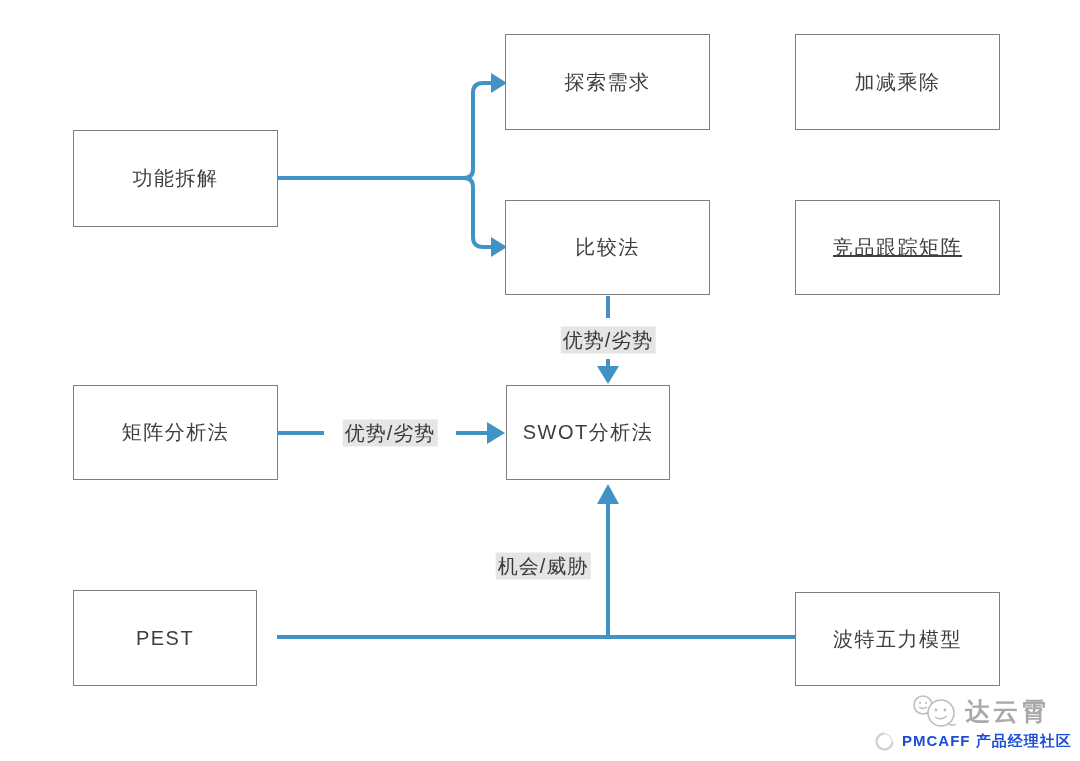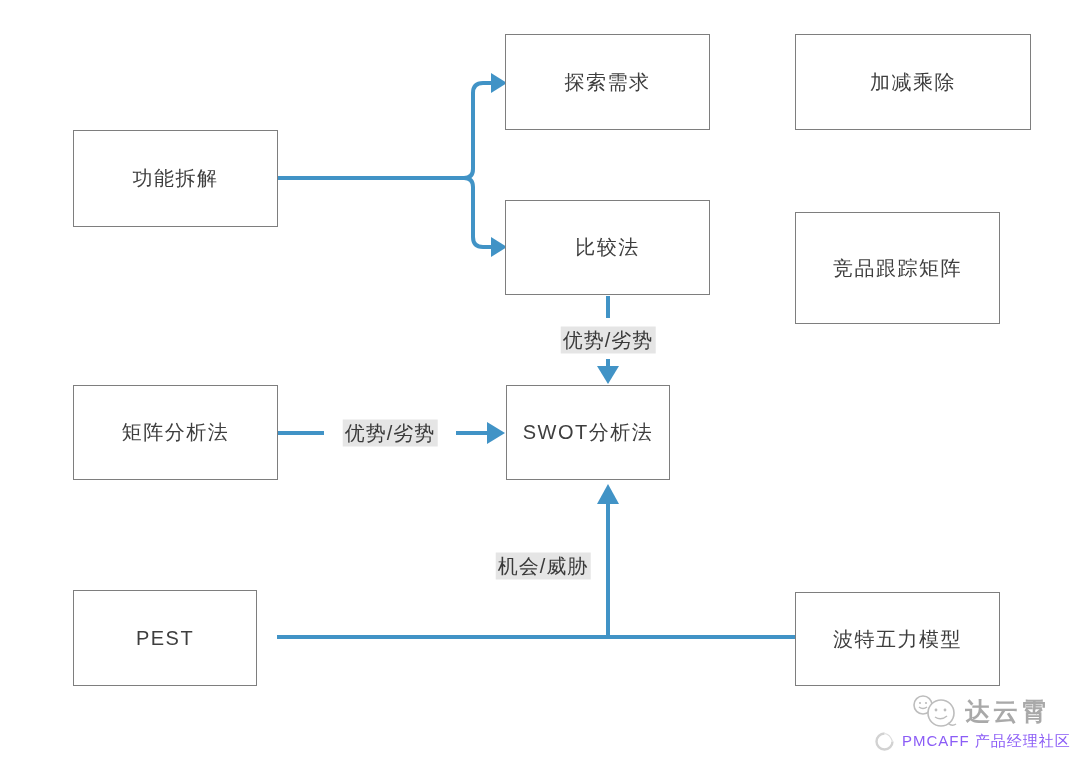--- a/index.html
+++ b/index.html
@@ -55,23 +55,23 @@
   .brand-text {
     font-size: 25px;
     letter-spacing: 3px;
     color: #a9a9a9;
     text-shadow: 1px 1px 0 #ffffff;
     font-weight: bold;
   }
   .community-text {
     font-size: 15px;
     letter-spacing: 1px;
-    color: #8b5cf6;
+    color: #1d4ed8;
     text-shadow: 1px 1px 0 #ffffff;
-    font-weight: normal;
+    font-weight: bold;
   }
 </style>
 </head>
 <body>
 
 <div class="canvas">
 
   <svg class="wires" viewBox="0 0 1080 761">
 
     <path d="M278 178 H466" fill="none" stroke-width="4" stroke="#4193c6"></path>
@@ -90,25 +90,25 @@
 
     <path d="M277 637 H795" fill="none" stroke-width="4" stroke="#4193c6"></path>
     <path d="M608 637 V502" fill="none" stroke-width="4" stroke="#4193c6"></path>
     <polygon points="597,504 619,504 608,484" fill="#4193c6"></polygon>
   </svg>
 
   <div class="node" style="left:73px;  top:130px; width:205px; height:97px;">功能拆解</div>
 
   <div class="node" style="left:505px; top:34px;  width:205px; height:96px;">探索需求</div>
 
-  <div class="node" style="left:795px; top:34px;  width:236px; height:96px;">加减乘除</div>
+  <div class="node" style="left:795px; top:34px;  width:205px; height:96px;">加减乘除</div>
 
   <div class="node" style="left:505px; top:200px; width:205px; height:95px;">比较法</div>
 
-  <div class="node" style="left:795px; top:212px; width:205px; height:112px;">竞品跟踪矩阵</div>
+  <div class="node" style="left:795px; top:200px; width:205px; height:95px;text-decoration:underline;">竞品跟踪矩阵</div>
 
   <div class="node" style="left:73px;  top:385px; width:205px; height:95px;">矩阵分析法</div>
 
   <div class="node" style="left:506px; top:385px; width:164px; height:95px;">SWOT分析法</div>
 
   <div class="node" style="left:73px;  top:590px; width:184px; height:96px;">PEST</div>
 
   <div class="node" style="left:795px; top:592px; width:205px; height:94px;">波特五力模型</div>
 
   <div class="edge-label" style="left:608px; top:340px;">优势/劣势</div>

